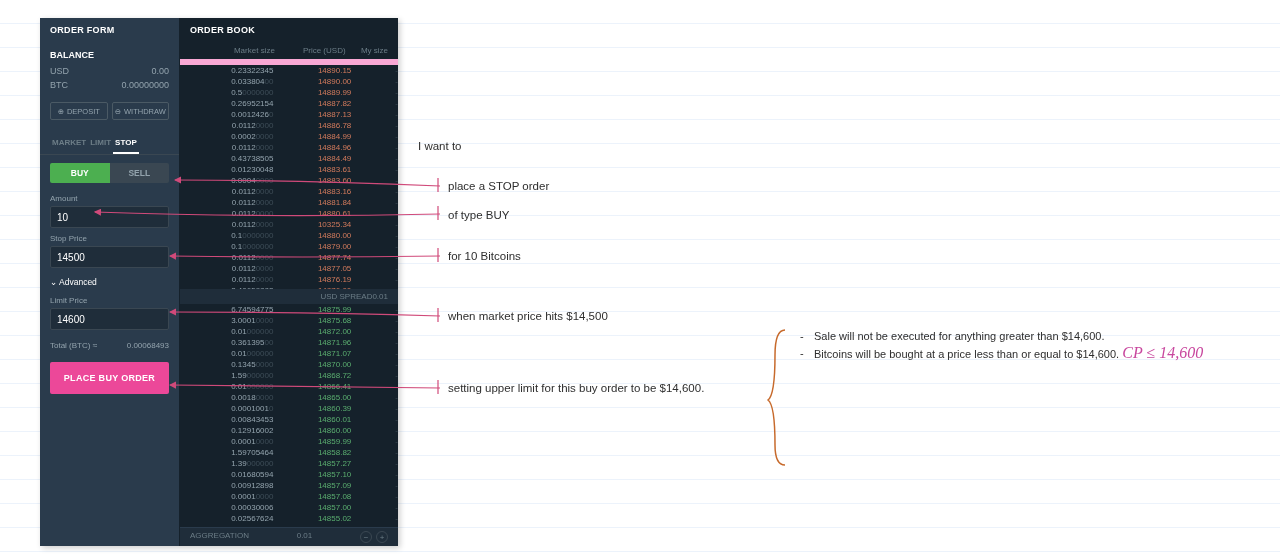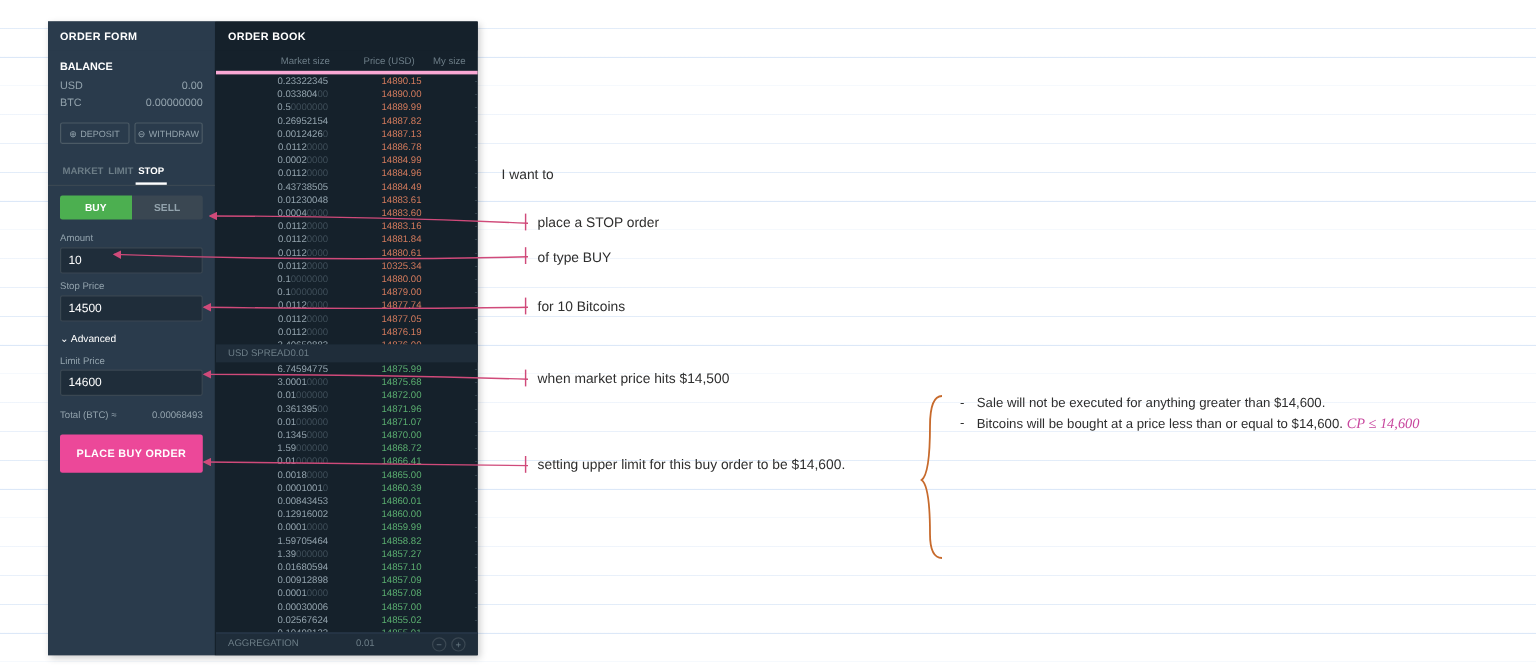--- a/index.html
+++ b/index.html
@@ -24,45 +24,45 @@
   .buy{background:#4caf50;color:#fff;border-radius:2px 0 0 2px}
   .sell{background:#3a4752;color:#93a3ad;border-radius:0 2px 2px 0}
   .fld{padding:3px 10px}
   .fld-lbl{color:#93a3ad;font-size:8px;margin-bottom:3px}
   .inp{display:flex;height:22px;background:#1f2d3a;border:1px solid #3a4752;border-radius:2px;align-items:center;padding:0 6px}
   .inp input{flex:1;background:none;border:none;color:#fff;font-size:10px;outline:none}
   .inp .unit{color:#93a3ad;font-size:8px}
   .adv{padding:6px 10px;color:#fff;font-size:8.5px;cursor:pointer}
   .tot{display:flex;justify-content:space-between;padding:8px 10px;color:#93a3ad;font-size:8px}
   .place{margin:4px 10px;height:32px;background:#ec4899;color:#fff;border:none;border-radius:2px;font-size:9px;font-weight:600;letter-spacing:.3px;cursor:pointer}
-  .ob-head{display:flex;padding:4px 10px;color:#6c7d87;font-size:8px;border-bottom:3px solid #f9a8d4}
+  .ob-head{display:flex;padding:4px 10px;color:#6c7d87;font-size:8px;border-bottom:6px solid #f9a8d4}
   .ob-head>div:nth-child(1){flex:1.2;text-align:right}
   .ob-head>div:nth-child(2){flex:1;text-align:right}
   .ob-head>div:nth-child(3){flex:.6;text-align:right}
   .rows{flex:1;overflow:hidden;font-size:8px}
   .r{display:flex;padding:0 0;line-height:11px}
   .r .sz{flex:1.2;text-align:right;color:#93a3ad}
   .r .sz .fade{color:#3e4d58}
   .r .pr{flex:1;text-align:right}
   .r .my{flex:.6;text-align:right;color:#3e4d58}
   .ask .pr{color:#d17a5c}
   .bid .pr{color:#5aad6f}
-  .spread{display:flex;justify-content:flex-start;padding:3px 10px;background:#1f2d3a;color:#6c7d87;font-size:8px}
+  .spread{display:flex;justify-content:flex-end;padding:3px 10px;background:#1f2d3a;color:#6c7d87;font-size:8px}
   .agg{display:flex;justify-content:space-between;align-items:flex-start;padding:3px 10px;background:#1f2d3a;color:#6c7d87;font-size:8px;border-top:1px solid #2a3b4c}
   .agg-btns{display:flex;gap:4px}
   .agg-b{width:12px;height:12px;border:1px solid #3a4752;border-radius:50%;color:#6c7d87;font-size:8px;display:flex;align-items:center;justify-content:center;cursor:pointer}
   
   .ann{position:absolute;font-size:11.5px;color:#2e2e2e;z-index:3}
   .arrow{stroke:#d04a7a;stroke-width:1.2;fill:none}
   .ah{fill:#d04a7a}
   .brace{stroke:#c76a2c;stroke-width:1.5;fill:none}
   .note{position:absolute;left:800px;top:328px;width:420px;font-size:11px;color:#2e2e2e;line-height:16px;z-index:3}
   .note li{margin-bottom:1px;list-style:none;position:relative;padding-left:14px}
   .note li:before{content:"-";position:absolute;left:0}
-  .hand{color:#c8479e;font-family:cursive;font-size:12px;font-style:italic}
+  .hand{color:#c8479e;font-family:cursive;font-size:16px;font-style:italic}
   svg.ov{position:absolute;inset:0;z-index:3;pointer-events:none}
 </style>
 </head>
 <body>
 
 <div class="paper"></div>
 
 <div class="app">
   <div class="form">
     <div class="hdr">ORDER FORM</div>

